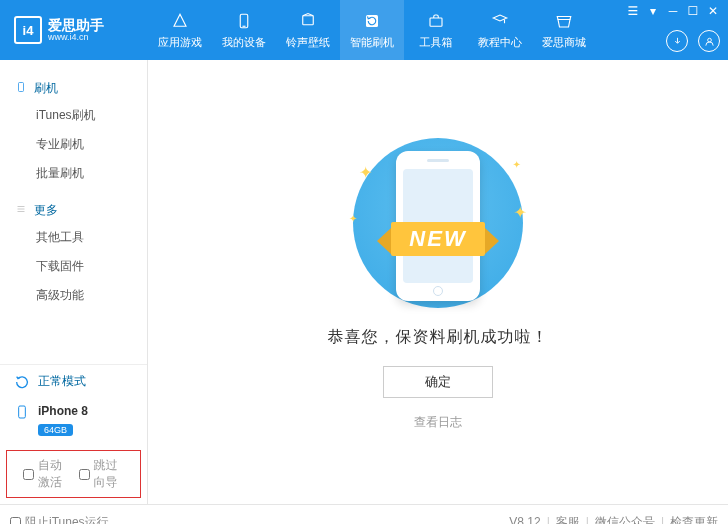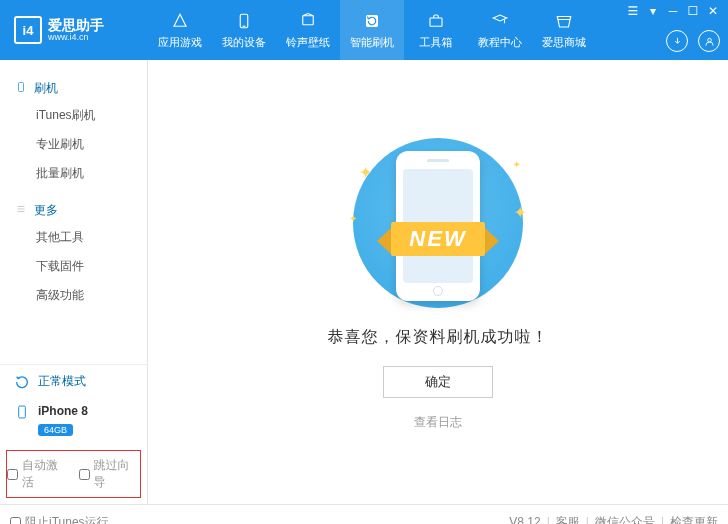--- a/index.html
+++ b/index.html
@@ -34,21 +34,21 @@
   .side-bottom{border-top:1px solid #eee;}
   .mode-row{padding:8px 14px;display:flex;align-items:center;color:#0369a1;}
   .mode-row .micon{width:16px;height:16px;margin-right:8px;}
   .mode-row .micon svg{width:16px;height:16px;}
   .dev-row{padding:6px 14px 10px 14px;}
   .dev-head{display:flex;align-items:flex-start;color:#333;}
   .dev-head .micon{width:16px;height:16px;margin-right:8px;}
   .dev-head .micon svg{width:16px;height:16px;fill:none;stroke:#1d8fe8;stroke-width:1.5;}
   .dev-name{font-weight:bold;}
   .dev-badge{margin-left:24px;margin-top:4px;display:inline-block;background:#1d8fe8;color:#fff;font-size:9px;padding:1px 6px;border-radius:3px;}
-  .redbox{border:1px solid #d33;margin:4px 6px 6px 6px;padding:6px 0;display:flex;gap:10px;}
+  .redbox{border:1px solid #d33;margin:4px 6px 6px 6px;padding:6px 16px;display:flex;gap:10px;}
   .chk{display:flex;align-items:center;color:#999;cursor:pointer;}
   .chk input{margin-right:4px;width:11px;height:11px;}
   
   .main{flex:1;display:flex;flex-direction:column;align-items:center;justify-content:center;position:relative;background:#fff;}
   .illus{width:230px;height:180px;position:relative;margin-bottom:14px;}
   .circle{position:absolute;width:170px;height:170px;border-radius:50%;background:radial-gradient(circle at 50% 40%, #5ec0f0, #3aa9e6);left:30px;top:5px;}
   .star{position:absolute;color:#ffd659;}
   .s1{left:36px;top:30px;font-size:16px;}
   .s2{left:26px;top:80px;font-size:10px;}
   .s3{right:32px;top:26px;font-size:10px;}

